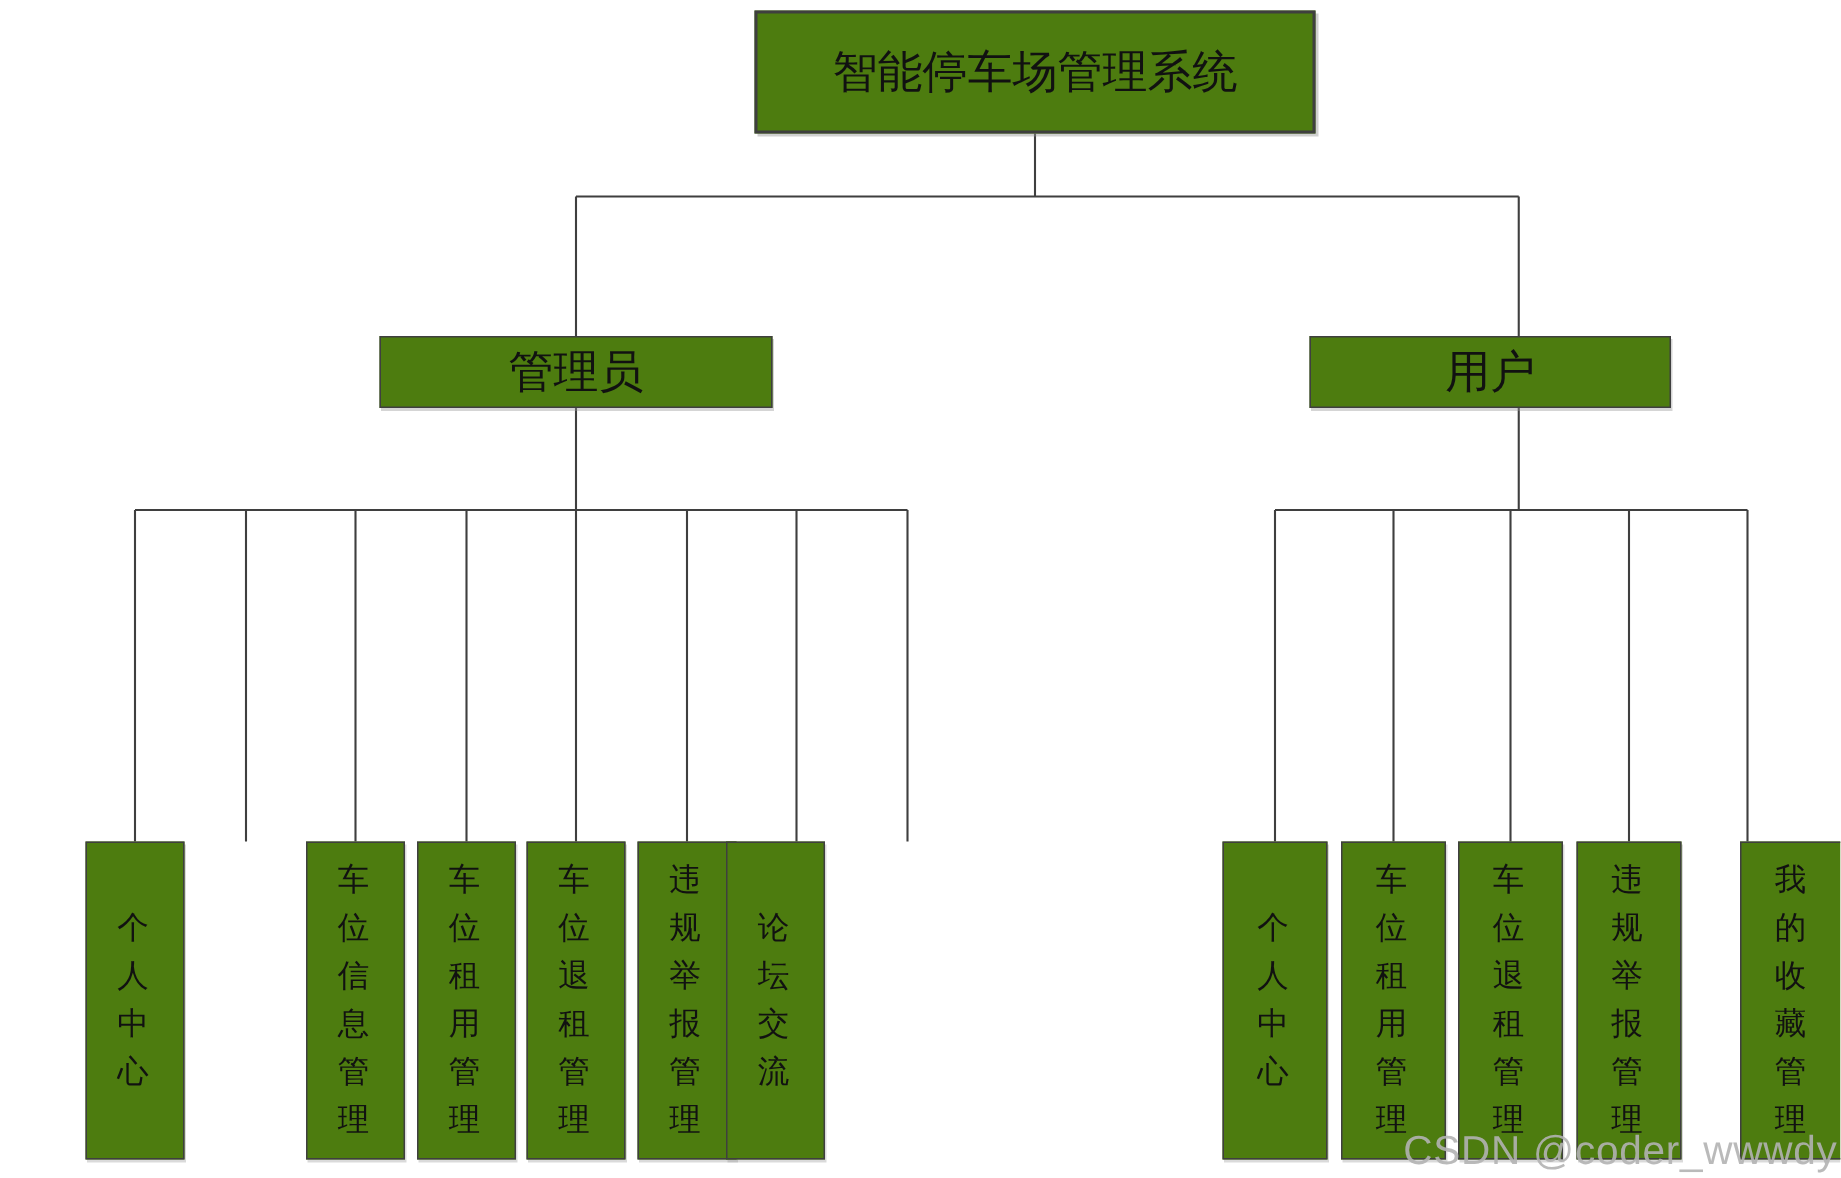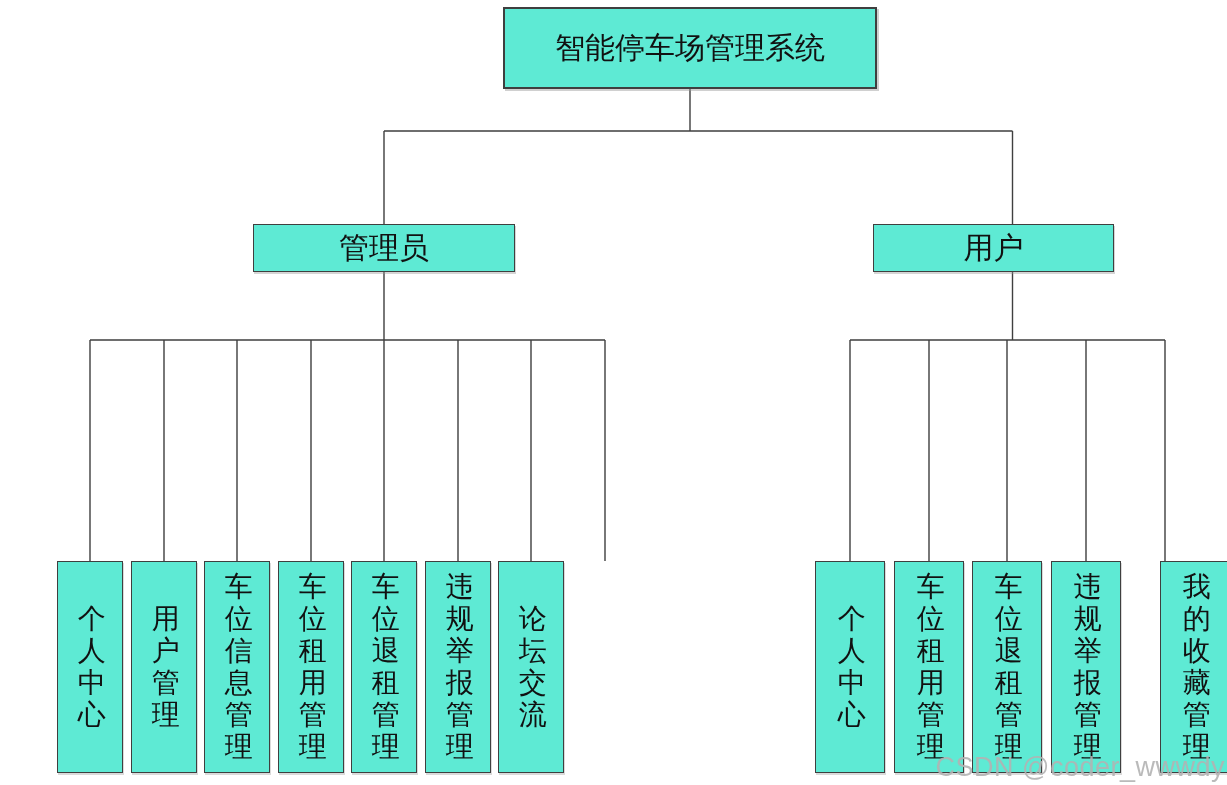--- a/index.html
+++ b/index.html
@@ -18,21 +18,21 @@
   .connectors {
     position: absolute;
     left: 0;
     top: 0;
     width: 1227px;
     height: 785px;
   }
   .box {
     position: absolute;
     box-sizing: border-box;
-    background: #5eead4;
+    background: #4d7c0f;
     border: 1.5px solid #3f3f3f;
     color: #111111;
     display: flex;
     align-items: center;
     justify-content: center;
     text-align: center;
   }
   .root {
     left: 503px; top: 7px; width: 374px; height: 82px;
     font-size: 30px;
@@ -49,24 +49,24 @@
   .branch.user  { left: 873px; width: 241px; }
   .leaf {
     top: 561px; height: 212px;
     box-shadow: 1px 2px 0 rgba(150,150,150,0.35);
   }
   .leaf.lg { width: 66px; }
   .leaf.rg { width: 70px; }
   .vtext {
     display: block;
     width: 1.12em;
-    font-size: 28px;
+    font-size: 21px;
     line-height: 32px;
     word-break: break-all;
-    text-align: right;
+    text-align: left;
   }
   .watermark {
     position: absolute;
     right: 2px;
     top: 752px;
     font-size: 27px;
     letter-spacing: 0.5px;
     color: rgba(178,178,178,0.9);
     z-index: 5;
     white-space: nowrap;
@@ -99,36 +99,33 @@
     <span>管理员</span>
   </div>
 
   <div class="box branch user">
     <span>用户</span>
   </div>
 
   <div class="box leaf lg" style="left:57px">
     <span class="vtext">个人中心</span>
   </div>
-  <div class="box leaf lg" style="left:131px">
-    <span class="vtext">用户管理</span>
-  </div>
   <div class="box leaf lg" style="left:204px">
     <span class="vtext">车位信息管理</span>
   </div>
   <div class="box leaf lg" style="left:278px">
     <span class="vtext">车位租用管理</span>
   </div>
   <div class="box leaf lg" style="left:351px">
     <span class="vtext">车位退租管理</span>
   </div>
   <div class="box leaf lg" style="left:425px">
     <span class="vtext">违规举报管理</span>
   </div>
-  <div class="box leaf lg" style="left:498px">
+  <div class="box leaf lg" style="left:484px">
     <span class="vtext">论坛交流</span>
   </div>
 
   <div class="box leaf rg" style="left:815px">
     <span class="vtext">个人中心</span>
   </div>
   <div class="box leaf rg" style="left:894px">
     <span class="vtext">车位租用管理</span>
   </div>
   <div class="box leaf rg" style="left:972px">

